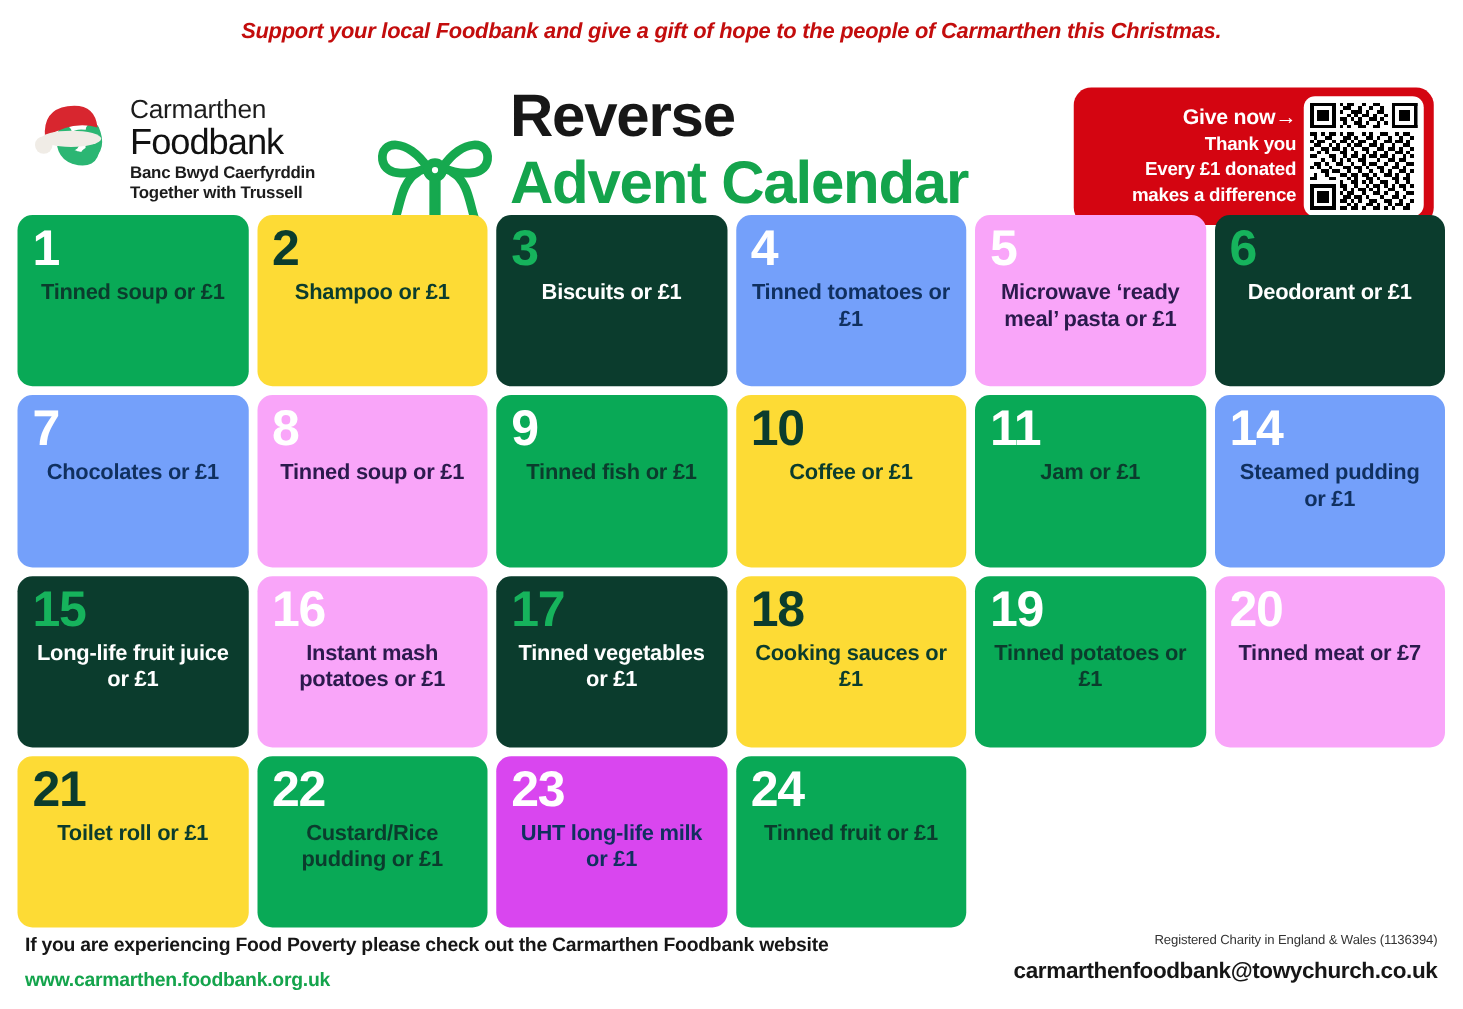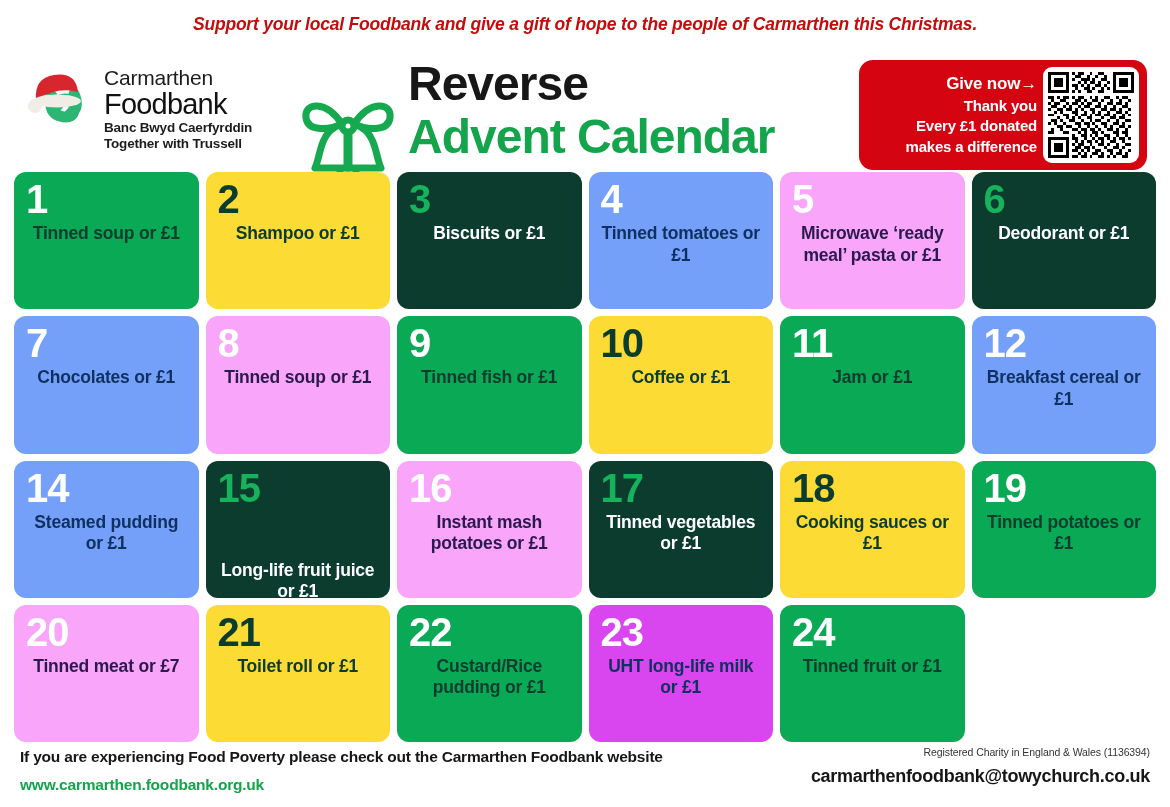--- a/index.html
+++ b/index.html
@@ -13,21 +13,21 @@
 
   
   .banner {
     position: absolute; top: 14px; left: 0; width: 1170px;
     text-align: center;
     font-size: 17.5px; font-weight: bold; font-style: italic;
     color: #c30d0d; letter-spacing: -0.2px;
   }
 
   
-  .header { position: absolute; top: 52px; left: 0; width: 1170px; height: 130px; }
+  .header { position: absolute; top: 62px; left: 0; width: 1170px; height: 130px; }
 
   .logo-block { position: absolute; left: 22px; top: 12px; width: 300px; height: 110px; }
   .logo-mark { position: absolute; left: 0; top: 2px; width: 80px; height: 80px; }
   .logo-text { position: absolute; left: 82px; top: 2px; }
   .logo-l1 { font-size: 21px; color: #1c1c1c; line-height: 1.1; letter-spacing: -0.2px; }
   .logo-l2 { font-size: 29px; font-weight: normal; color: #111; line-height: 1.05; letter-spacing: -0.8px; }
   .logo-l3 { font-size: 13.5px; font-weight: bold; color: #1c1c1c; line-height: 1.25; letter-spacing: -0.2px; }
   .logo-l4 { font-size: 13.5px; font-weight: bold; color: #1c1c1c; line-height: 1.25; letter-spacing: -0.2px; }
 
   .bells { position: absolute; left: 296px; top: 42px; width: 104px; height: 100px; }
@@ -407,30 +407,26 @@
       </div>
       <div class="cell" style="background: rgb(253, 219, 53);">
         <div class="cell-num" style="color: rgb(11, 60, 45);">10</div>
         <div class="cell-label" style="color: rgb(11, 60, 45);">Coffee or £1</div>
       </div>
       <div class="cell" style="background: rgb(9, 169, 86);">
         <div class="cell-num" style="color: rgb(255, 255, 255);">11</div>
         <div class="cell-label" style="color: rgb(11, 60, 45);">Jam or £1</div>
       </div>
       <div class="cell" style="background: rgb(116, 160, 250);">
-        <div class="cell-num" style="color: rgb(255, 255, 255);">12</div>
-        <div class="cell-label" style="color: rgb(16, 48, 95);">Breakfast cereal or £1</div>
-      </div>
-      <div class="cell" style="background: rgb(116, 160, 250);">
         <div class="cell-num" style="color: rgb(255, 255, 255);">14</div>
         <div class="cell-label" style="color: rgb(16, 48, 95);">Steamed pudding or £1</div>
       </div>
       <div class="cell" style="background: rgb(11, 60, 45);">
         <div class="cell-num" style="color: rgb(22, 179, 92);">15</div>
-        <div class="cell-label" style="color: rgb(255, 255, 255); margin-top: 48px;">Long-life fruit juice or £1</div>
+        <div class="cell-label" style="color: rgb(255, 255, 255);">Long-life fruit juice or £1</div>
       </div>
       <div class="cell" style="background: rgb(249, 165, 249);">
         <div class="cell-num" style="color: rgb(255, 255, 255);">16</div>
         <div class="cell-label" style="color: rgb(43, 26, 77);">Instant mash potatoes or £1</div>
       </div>
       <div class="cell" style="background: rgb(11, 60, 45);">
         <div class="cell-num" style="color: rgb(22, 179, 92);">17</div>
         <div class="cell-label" style="color: rgb(255, 255, 255);">Tinned vegetables or £1</div>
       </div>
       <div class="cell" style="background: rgb(253, 219, 53);">

